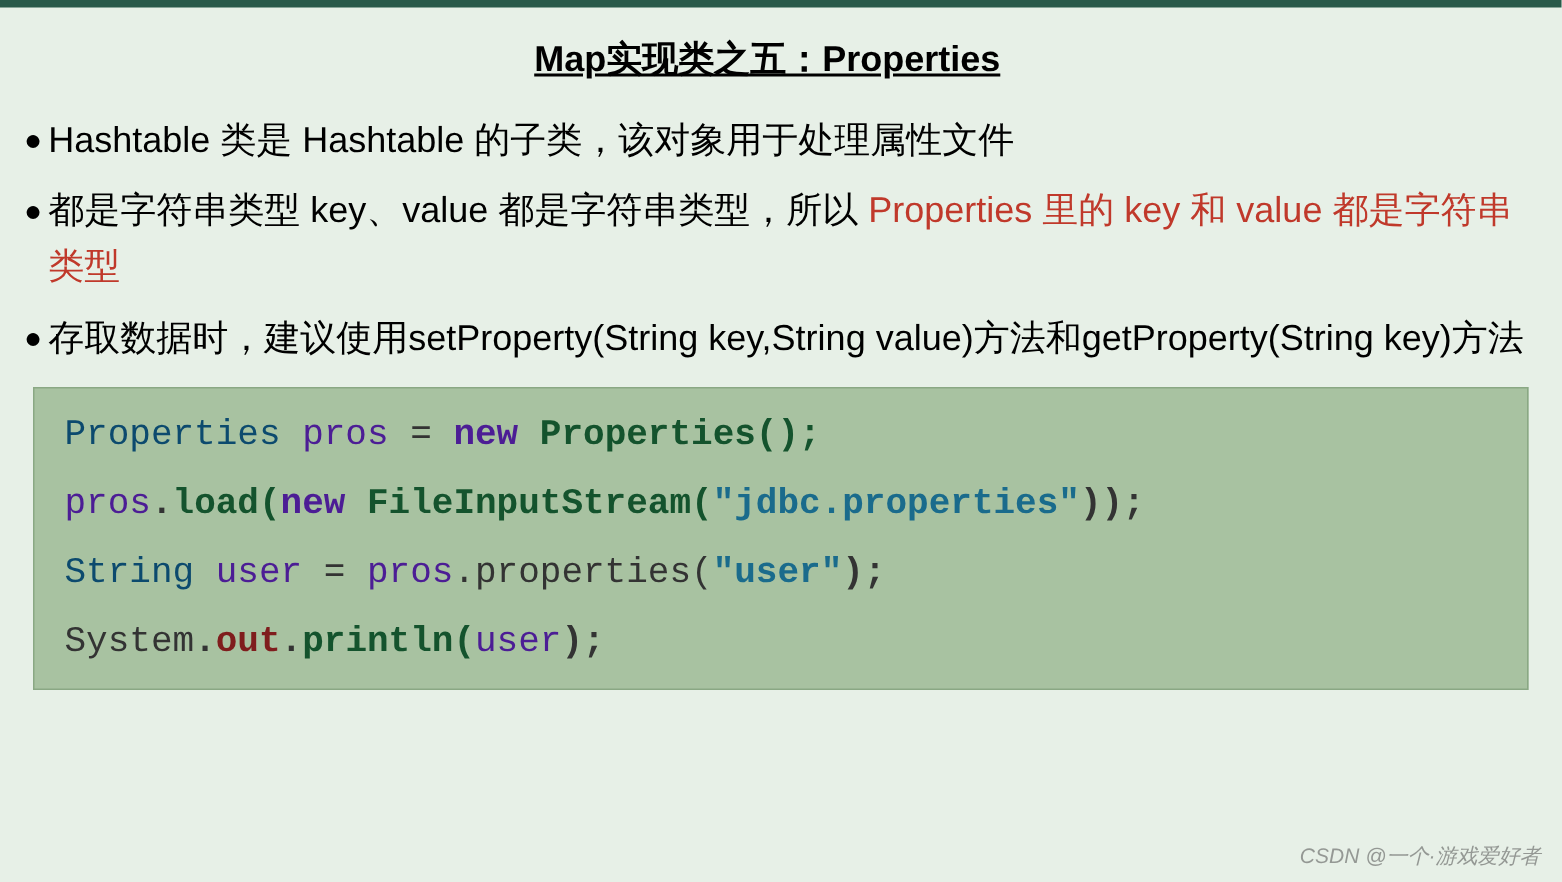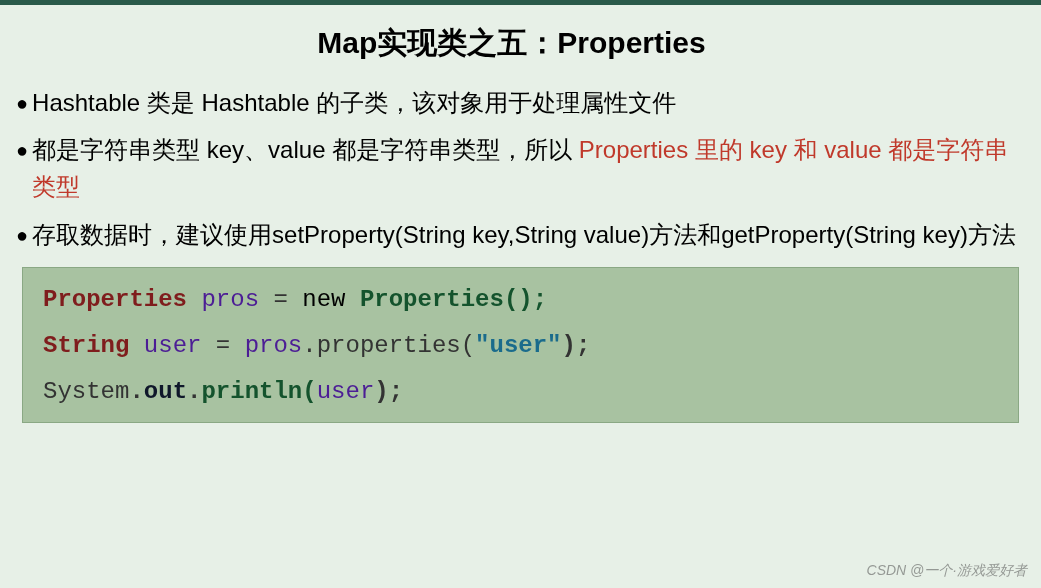--- a/index.html
+++ b/index.html
@@ -11,24 +11,25 @@
       width: 1041px;
       height: 588px;
       background: #e7f0e7;
       border-top: 5px solid #2a5a4a;
       font-family: Arial, "Microsoft YaHei", sans-serif;
       position: relative;
       overflow: hidden;
     }
     .title {
       text-align: center;
-      font-size: 30px;
+      font-size: 24px;
       font-weight: bold;
       color: #000;
       padding: 18px 18px 20px 0;
+      text-decoration: underline;
     }
     .bullets {
       padding: 0 16px 0 16px;
     }
     .bullet-item {
       display: flex;
       align-items: flex-start;
       margin-bottom: 10px;
       font-size: 24px;
       line-height: 1.55;
@@ -56,28 +57,28 @@
       line-height: 1.0;
       color: #333;
     }
     .code-line {
       margin-bottom: 22px;
       white-space: pre;
     }
     .code-line:last-child {
       margin-bottom: 0;
     }
-    .c-type { color: #7f1d1d; font-weight: bold; text-align: right; }
+    .c-type { color: #0c4a6e; font-weight: normal; text-align: right; }
     .c-var { color: #4c1d95; }
     .c-op { color: #333; }
-    .c-kw { color: #000000; font-weight: normal; }
+    .c-kw { color: #4c1d95; font-weight: bold; }
     .c-method { color: #14532d; font-weight: bold; }
     .c-str { color: #1a6b8c; font-weight: bold; }
     .c-punct { color: #333; font-weight: bold; }
-    .c-out { color: #0f172a; font-weight: bold; }
+    .c-out { color: #7f1d1d; font-weight: bold; }
     .watermark {
       position: absolute;
       right: 14px;
       bottom: 8px;
       font-size: 14px;
       color: rgba(80,80,80,0.55);
       font-family: "Microsoft YaHei", sans-serif;
       font-style: italic;
     }
   </style>
@@ -102,17 +103,18 @@
 
   <div class="bullet-item">
     <span class="bullet-marker">●</span>
     <span class="bullet-text">存取数据时，建议使用setProperty(String key,String value)方法和getProperty(String key)方法</span>
   </div>
 
 </div>
 
 <div class="code-block">
   <div class="code-line"><span class="c-type">Properties</span> <span class="c-var">pros</span><span class="c-op"> = </span><span class="c-kw">new</span><span class="c-method"> Properties();</span></div>
+  <div class="code-line"><span class="c-var">pros</span><span class="c-punct">.</span><span class="c-method">load(</span><span class="c-kw">new</span><span class="c-method"> FileInputStream(</span><span class="c-str">"jdbc.properties"</span><span class="c-punct">));</span></div>
   <div class="code-line"><span class="c-type">String</span> <span class="c-var">user</span><span class="c-op"> = </span><span class="c-var">pros</span><span>.properties(</span><span class="c-str">"user"</span><span class="c-punct">);</span></div>
   <div class="code-line"><span>System</span><span class="c-punct">.</span><span class="c-out">out</span><span class="c-punct">.</span><span class="c-method">println(</span><span class="c-var">user</span><span class="c-punct">);</span></div>
 </div>
 
 <div class="watermark">CSDN @一个·游戏爱好者</div>
 
 </body></html>

